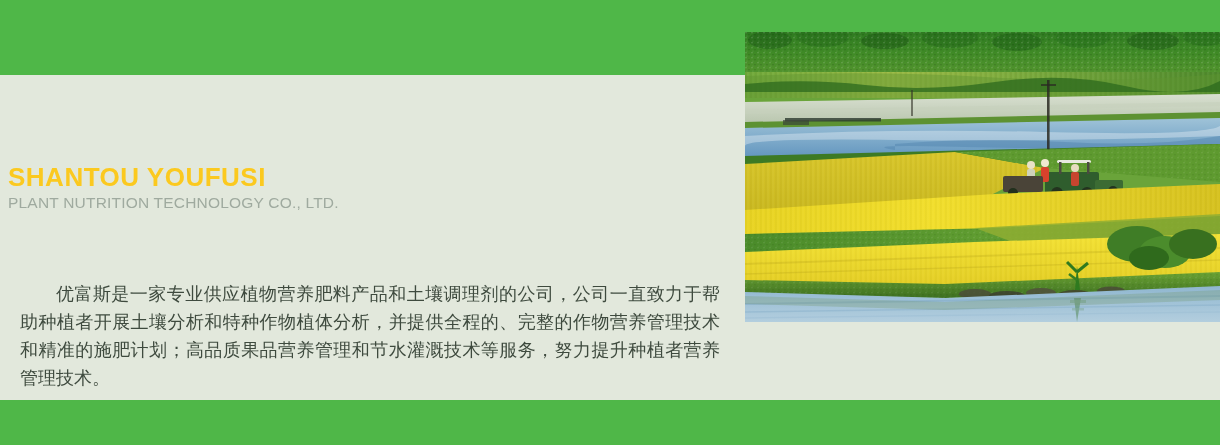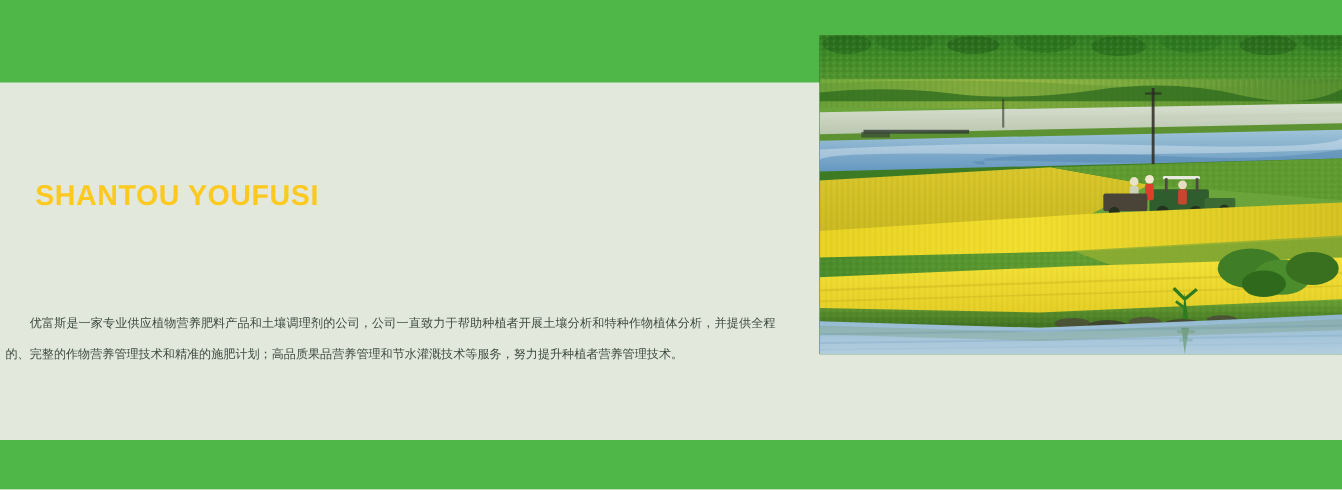--- a/index.html
+++ b/index.html
@@ -44,21 +44,20 @@
     top: 75px;
     width: 745px;
     height: 325px;
   }
 
   .brand {
     position: absolute;
     left: 8px;
     top: 88px;
     width: 700px;
-    margin-left: 24px;
   }
 
   .brand-en {
     font-size: 26px;
     font-weight: bold;
     letter-spacing: 0.5px;
     color: #fbc91f;
     line-height: 1.1;
     margin: 0 0 2px 0;
     white-space: nowrap;
@@ -79,24 +78,24 @@
     font-weight: normal;
     letter-spacing: 1px;
     color: #5bb84c;
     line-height: 1.2;
     margin: 0;
     white-space: nowrap;
   }
 
   .intro {
     position: absolute;
-    left: 5px;
+    left: 20px;
     top: 205px;
     width: 700px;
-    font-size: 11px;
+    font-size: 18px;
     line-height: 28px;
     color: #3e4a3e;
     text-align: justify;
     text-indent: 2em;
     margin: 0;
   }
 
   
   .photo {
     position: absolute;
@@ -115,20 +114,21 @@
 <div class="page">
 
   <div class="band band-top"></div>
 
   <div class="band band-bottom"></div>
 
   <div class="content">
 
     <div class="brand">
       <div class="brand-en">SHANTOU YOUFUSI</div>
+      <div class="brand-sub">PLANT NUTRITION TECHNOLOGY CO., LTD.</div>
     </div>
 
     <p class="intro">优富斯是一家专业供应植物营养肥料产品和土壤调理剂的公司，公司一直致力于帮助种植者开展土壤分析和特种作物植体分析，并提供全程的、完整的作物营养管理技术和精准的施肥计划；高品质果品营养管理和节水灌溉技术等服务，努力提升种植者营养管理技术。</p>
 
   </div>
 
   <div class="photo">
     <svg width="475" height="290" viewBox="0 0 475 290" xmlns="http://www.w3.org/2000/svg">
       <defs>
         <linearGradient id="topVeg" x1="0" y1="0" x2="0" y2="1">

